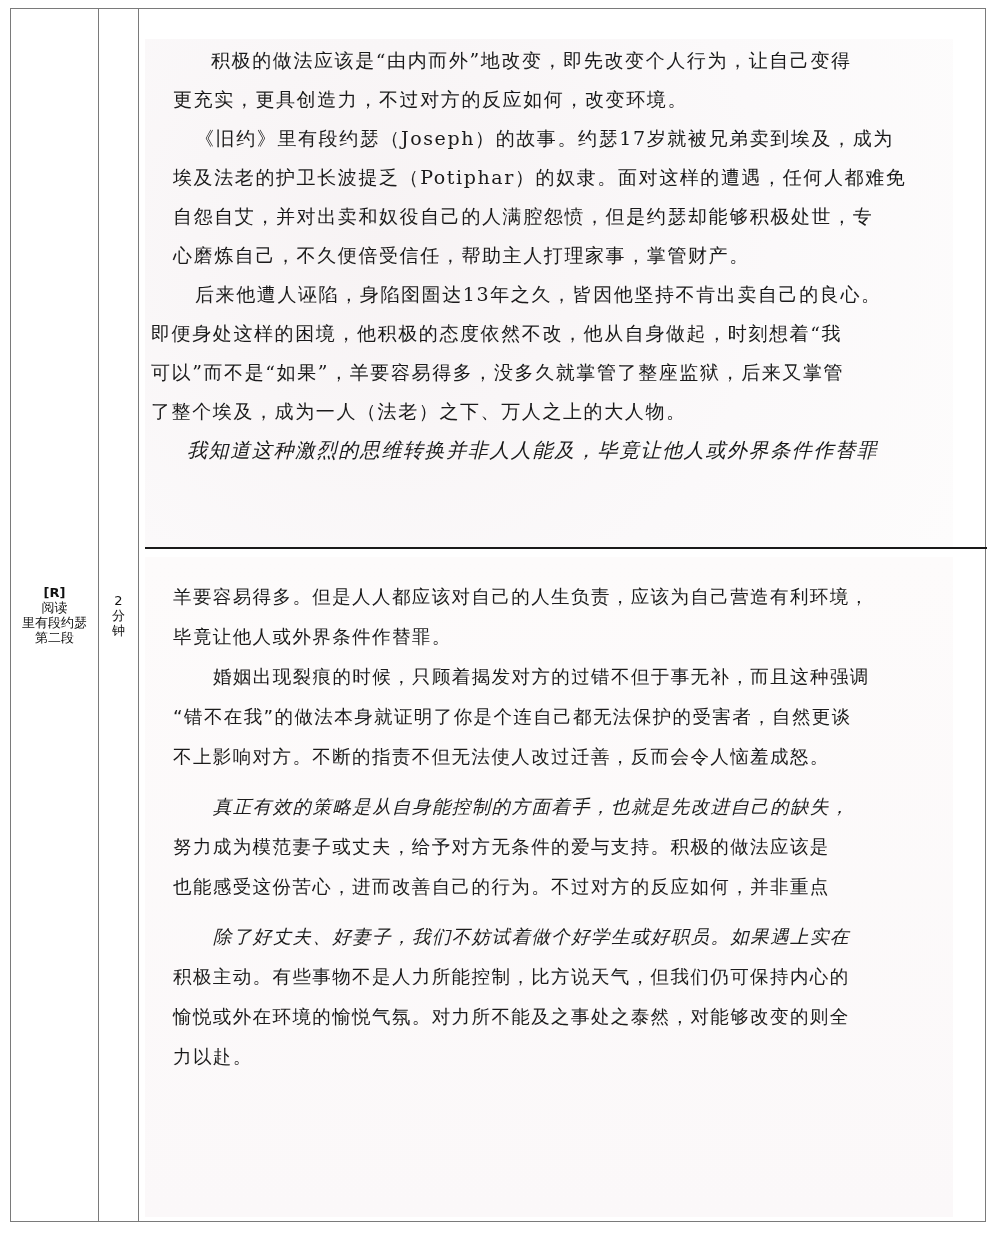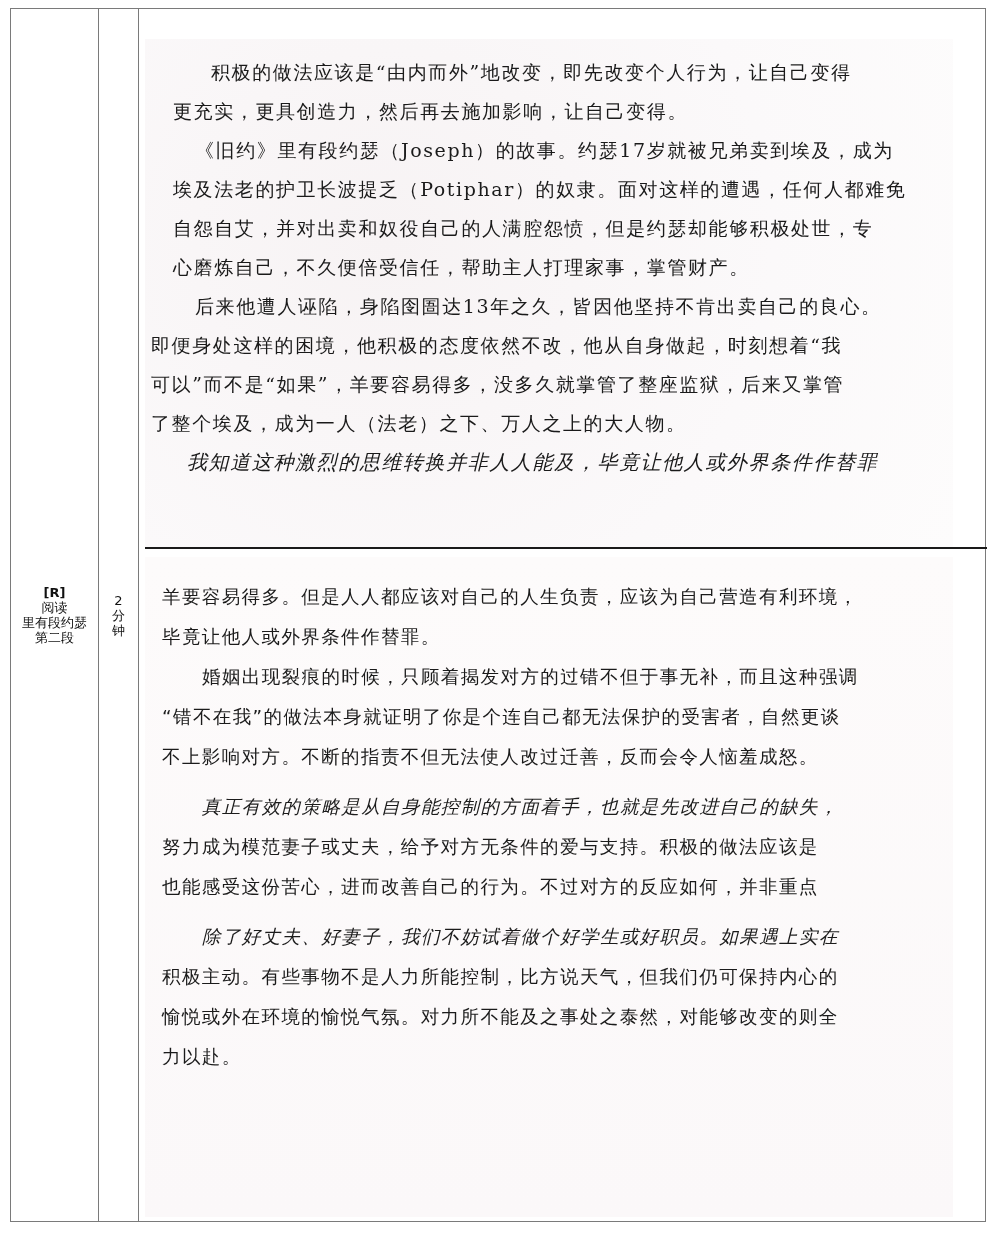--- a/index.html
+++ b/index.html
@@ -23,33 +23,33 @@
   .col-content { flex: 1; position: relative; }
 
   .scan-top {
     position: absolute; left: 6px; top: 30px; width: 808px; height: 508px;
     background: radial-gradient(circle at 30% 40%, #f7f3f4 0%, #fbf9fa 60%, #fdfcfc 100%);
   }
   .scan-top p {
     margin: 0; font-family: "DejaVu Serif", serif; font-size: 19px; color: #1a1a1a;
     letter-spacing: 1.6px; line-height: 39px; white-space: nowrap;
   }
-  .scan-top .wrap { position: absolute; left: 28px; top: 14px; }
+  .scan-top .wrap { position: absolute; left: 28px; top: 2px; }
   .indent { padding-left: 38px; }
   .indent-last { padding-left: 38px; font-size: 20px !important; font-style: italic; }
 
   .divider {
     position: absolute; left: 6px; top: 538px; width: 842px; height: 2px; background: #1a1a1a;
   }
 
   .scan-bottom {
     position: absolute; left: 6px; top: 548px; width: 808px; height: 660px;
     background: linear-gradient(#fdfbfb, #fbf8f9);
   }
-  .scan-bottom .wrap { position: absolute; left: 17px; top: 20px; }
+  .scan-bottom .wrap { position: absolute; left: 28px; top: 20px; }
   .scan-bottom p {
     margin: 0; font-family: "DejaVu Sans", sans-serif; font-size: 18.5px; color: #1b1b1b;
     letter-spacing: 1.4px; line-height: 40px; white-space: nowrap;
   }
   .gap { margin-top: 10px !important; font-style: italic; }
 </style>
 </head>
 <body>
 
 <div class="table">
@@ -65,21 +65,21 @@
     <div>
       <span>2</span>
       <span>分</span>
       <span>钟</span>
     </div>
   </div>
   <div class="col-content">
     <div class="scan-top">
       <div class="wrap">
         <p class="indent">积极的做法应该是“由内而外”地改变，即先改变个人行为，让自己变得</p>
-        <p>更充实，更具创造力，然后再去施加影响，让自己变得。</p>
+        <p>更充实，更具创造力，不过对方的反应如何，改变环境。</p>
         <p class="indent" style="padding-left:22px">《旧约》里有段约瑟（Joseph）的故事。约瑟17岁就被兄弟卖到埃及，成为</p>
         <p>埃及法老的护卫长波提乏（Potiphar）的奴隶。面对这样的遭遇，任何人都难免</p>
         <p>自怨自艾，并对出卖和奴役自己的人满腔怨愤，但是约瑟却能够积极处世，专</p>
         <p>心磨炼自己，不久便倍受信任，帮助主人打理家事，掌管财产。</p>
         <p class="indent" style="padding-left:22px">后来他遭人诬陷，身陷囹圄达13年之久，皆因他坚持不肯出卖自己的良心。</p>
         <p style="margin-left:-22px">即便身处这样的困境，他积极的态度依然不改，他从自身做起，时刻想着“我</p>
         <p style="margin-left:-22px">可以”而不是“如果”，羊要容易得多，没多久就掌管了整座监狱，后来又掌管</p>
         <p style="margin-left:-22px">了整个埃及，成为一人（法老）之下、万人之上的大人物。</p>
         <p class="indent-last" style="padding-left:14px">我知道这种激烈的思维转换并非人人能及，毕竟让他人或外界条件作替罪</p>
       </div>

